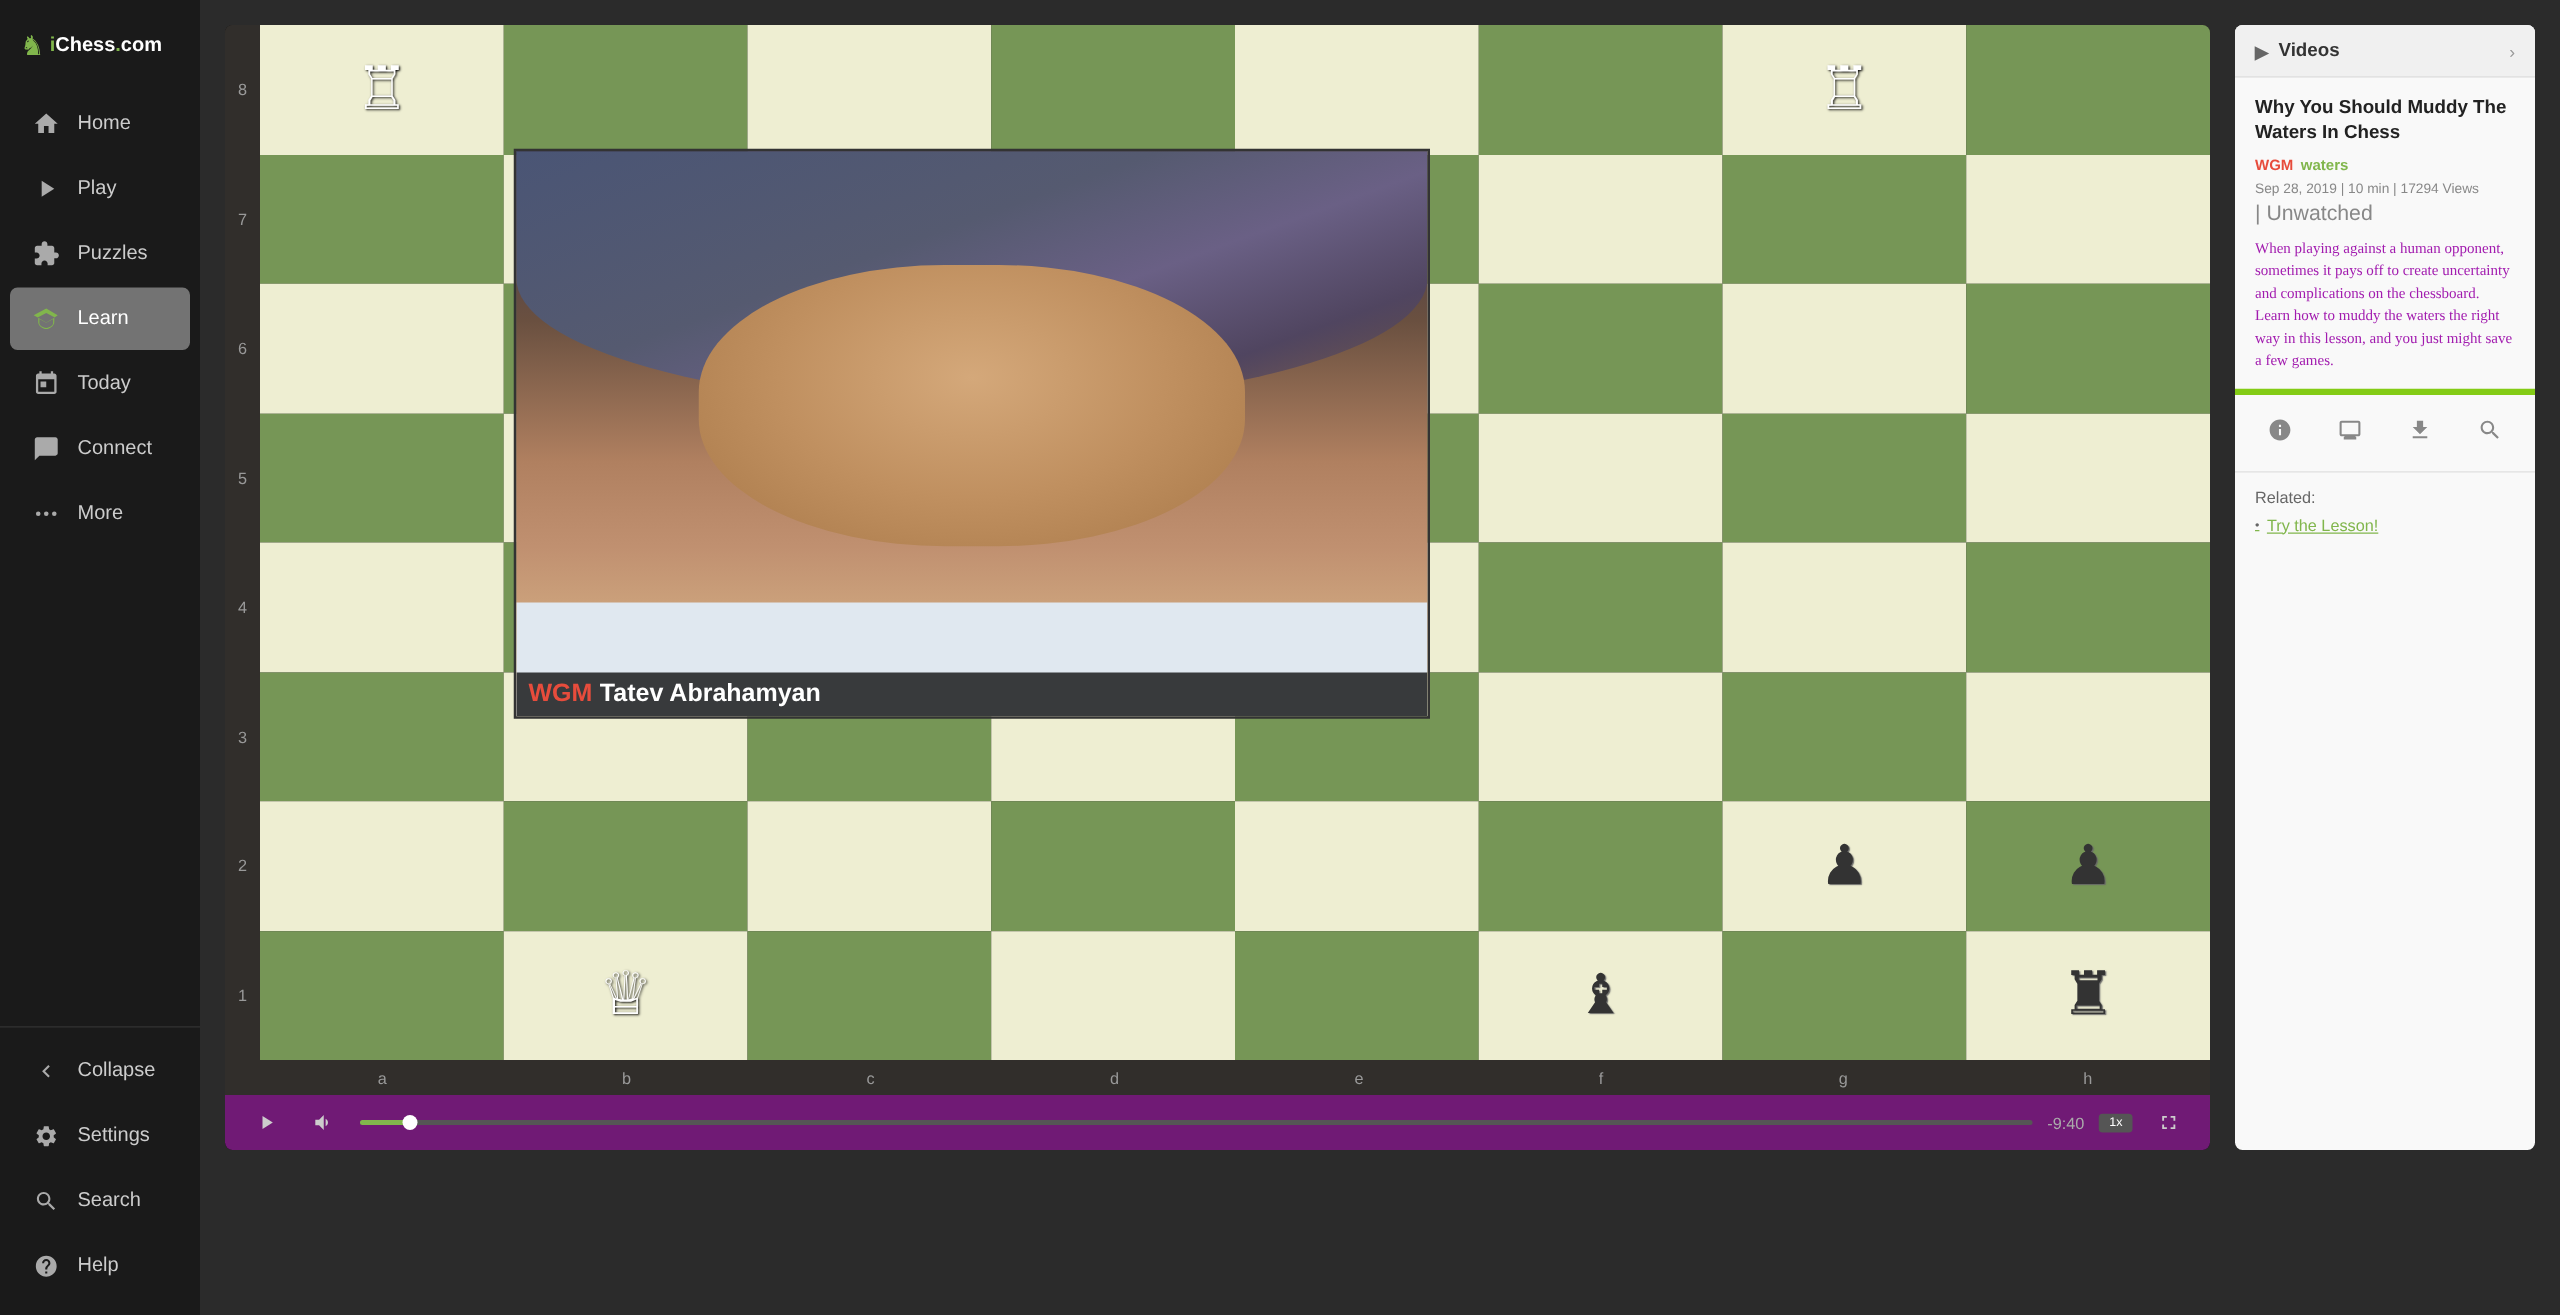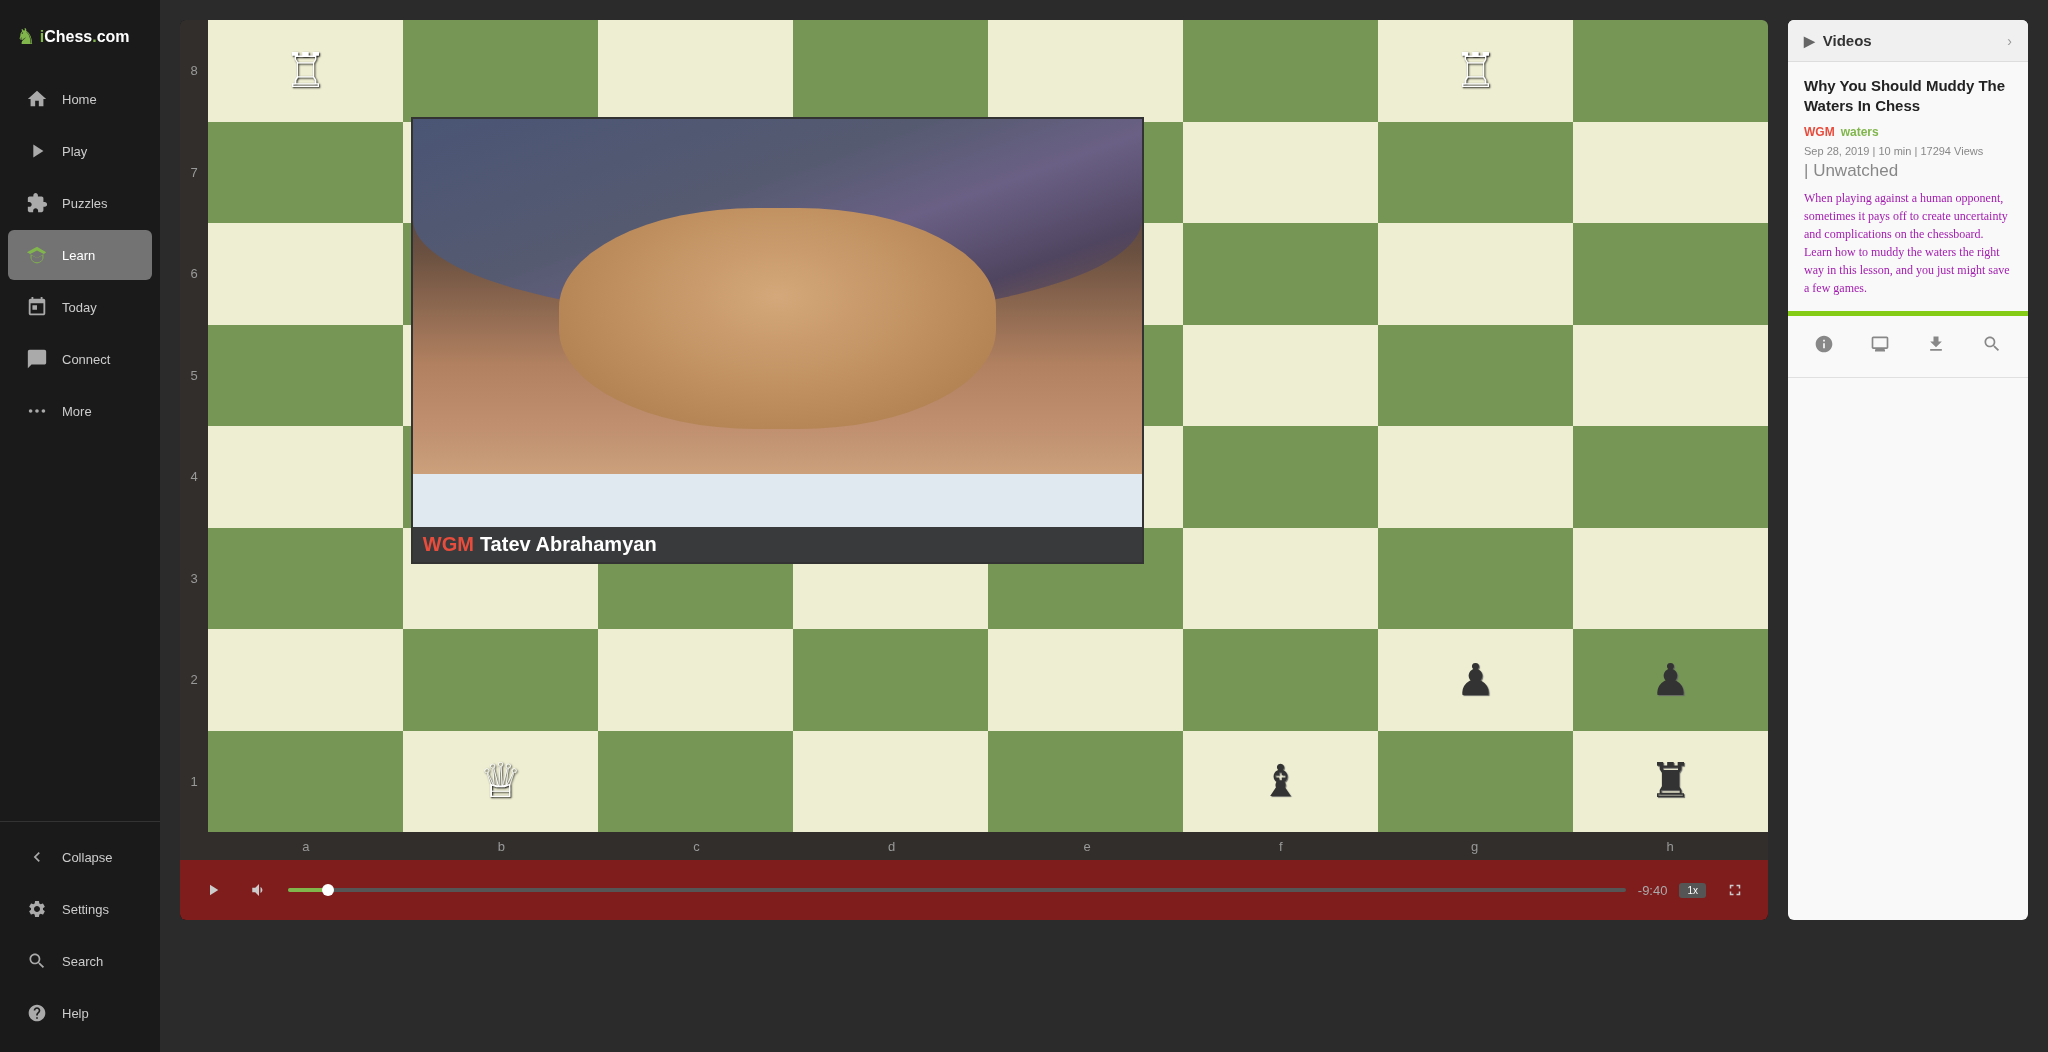--- a/index.html
+++ b/index.html
@@ -59,21 +59,21 @@
     .nav-icon {
       width: 26px;
       height: 26px;
       display: flex;
       align-items: center;
       justify-content: center;
       font-size: 18px;
       flex-shrink: 0;
     }
     .nav-label {
-      font-size: 13px;
+      font-size: 16px;
       color: #ccc;
       font-weight: 500;
     }
 
     .nav-spacer { flex: 1; }
 
     .nav-bottom {
       border-top: 1px solid #333;
       padding-top: 8px;
     }
@@ -134,26 +134,26 @@
       border: 2px solid #555;
       display: flex;
       flex-direction: column;
       align-items: center;
       justify-content: flex-end;
       overflow: hidden;
     }
 
     
     #video-controls {
-      background: #7f1d1d;
+      background: #701a75;
       padding: 8px 16px;
       display: flex;
       align-items: center;
       gap: 12px;
-      height: 60px;
+      height: 44px;
     }
 
     .ctrl-btn {
       background: none;
       border: none;
       color: #ccc;
       cursor: pointer;
       font-size: 16px;
       padding: 4px 8px;
       border-radius: 4px;
@@ -718,16 +718,23 @@
               <path d="M19 9h-4V3H9v6H5l7 7 7-7zM5 18v2h14v-2H5z"></path>
             </svg>
         </span>
         <span class="action-icon" title="Search">
           <svg width="20" height="20" viewBox="0 0 24 24" fill="#888">
               <path d="M15.5 14h-.79l-.28-.27C15.41 12.59 16 11.11 16 9.5 16 5.91 13.09 3 9.5 3S3 5.91 3 9.5 5.91 16 9.5 16c1.61 0 3.09-.59 4.23-1.57l.27.28v.79l5 4.99L20.49 19l-4.99-5zm-6 0C7.01 14 5 11.99 5 9.5S7.01 5 9.5 5 14 7.01 14 9.5 11.99 14 9.5 14z"></path>
             </svg>
         </span>
       </div>
 
+      <div id="related-section">
+        <div class="related-label">Related:</div>
+        <div class="related-link">
+          <span class="bullet">•</span>
+          <span>Try the Lesson!</span>
+        </div>
+      </div>
     </div>
 
   </div>
 </div>
 
 </body></html>

